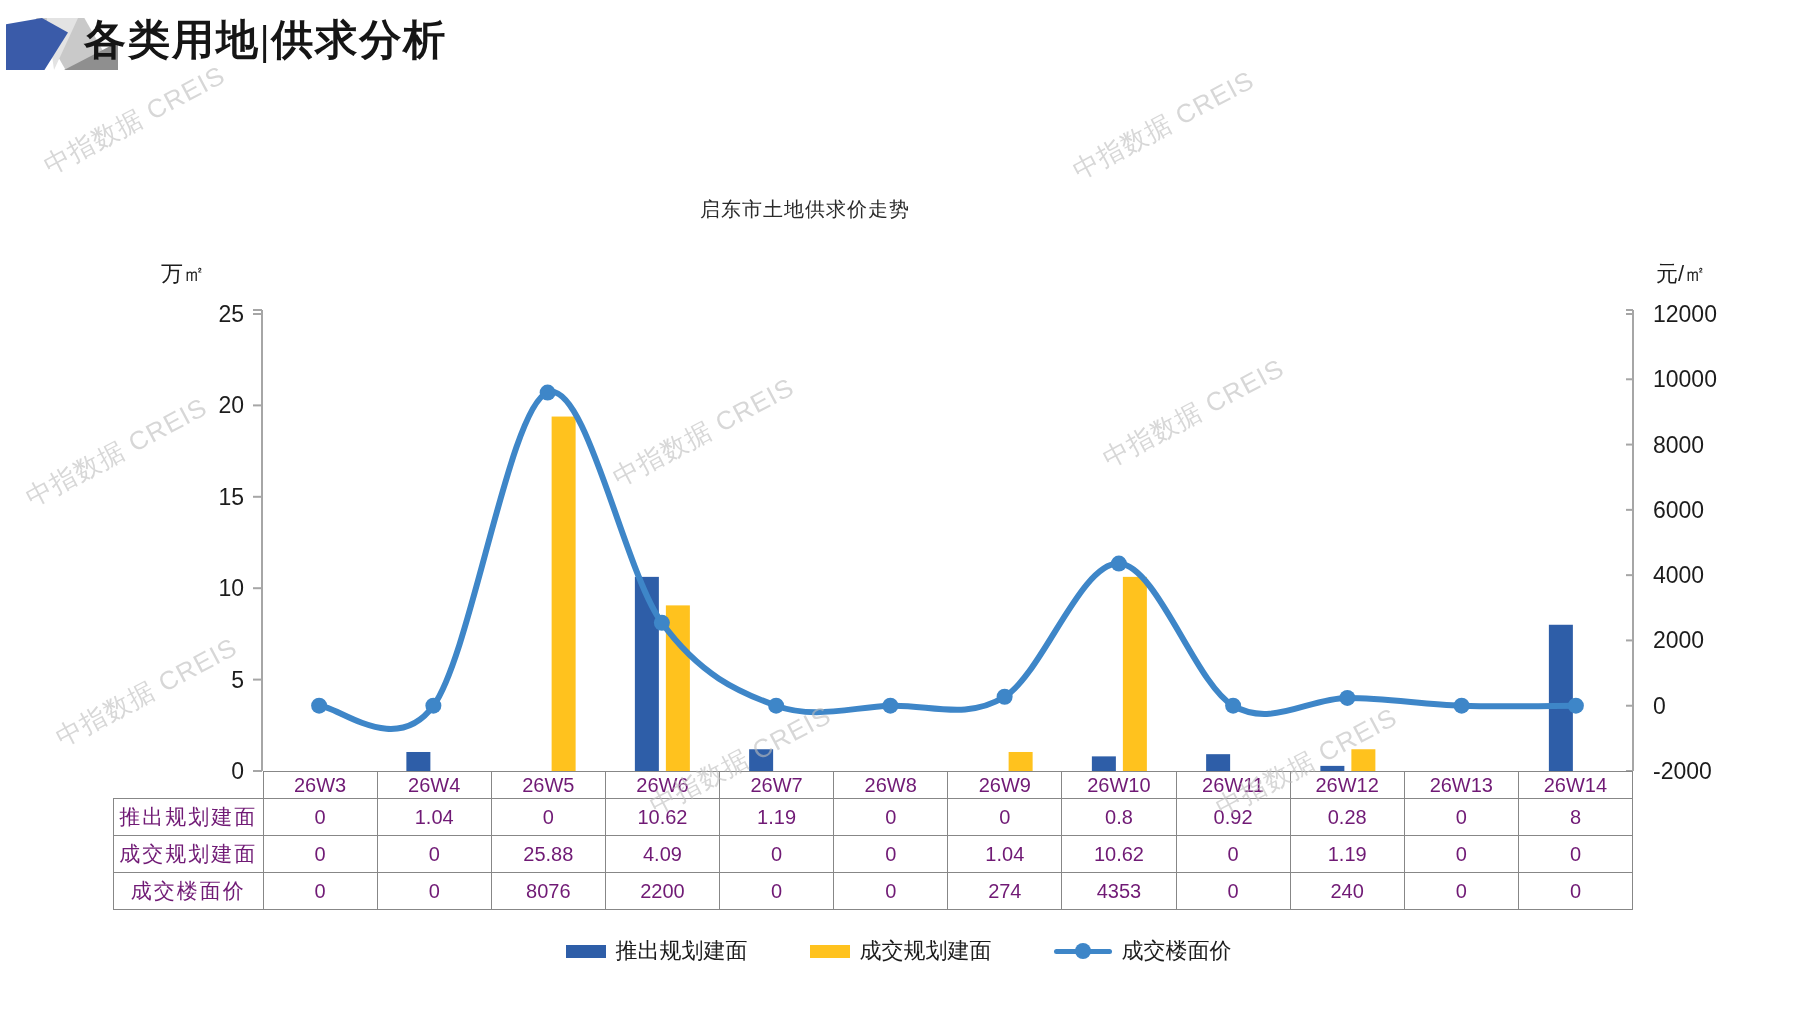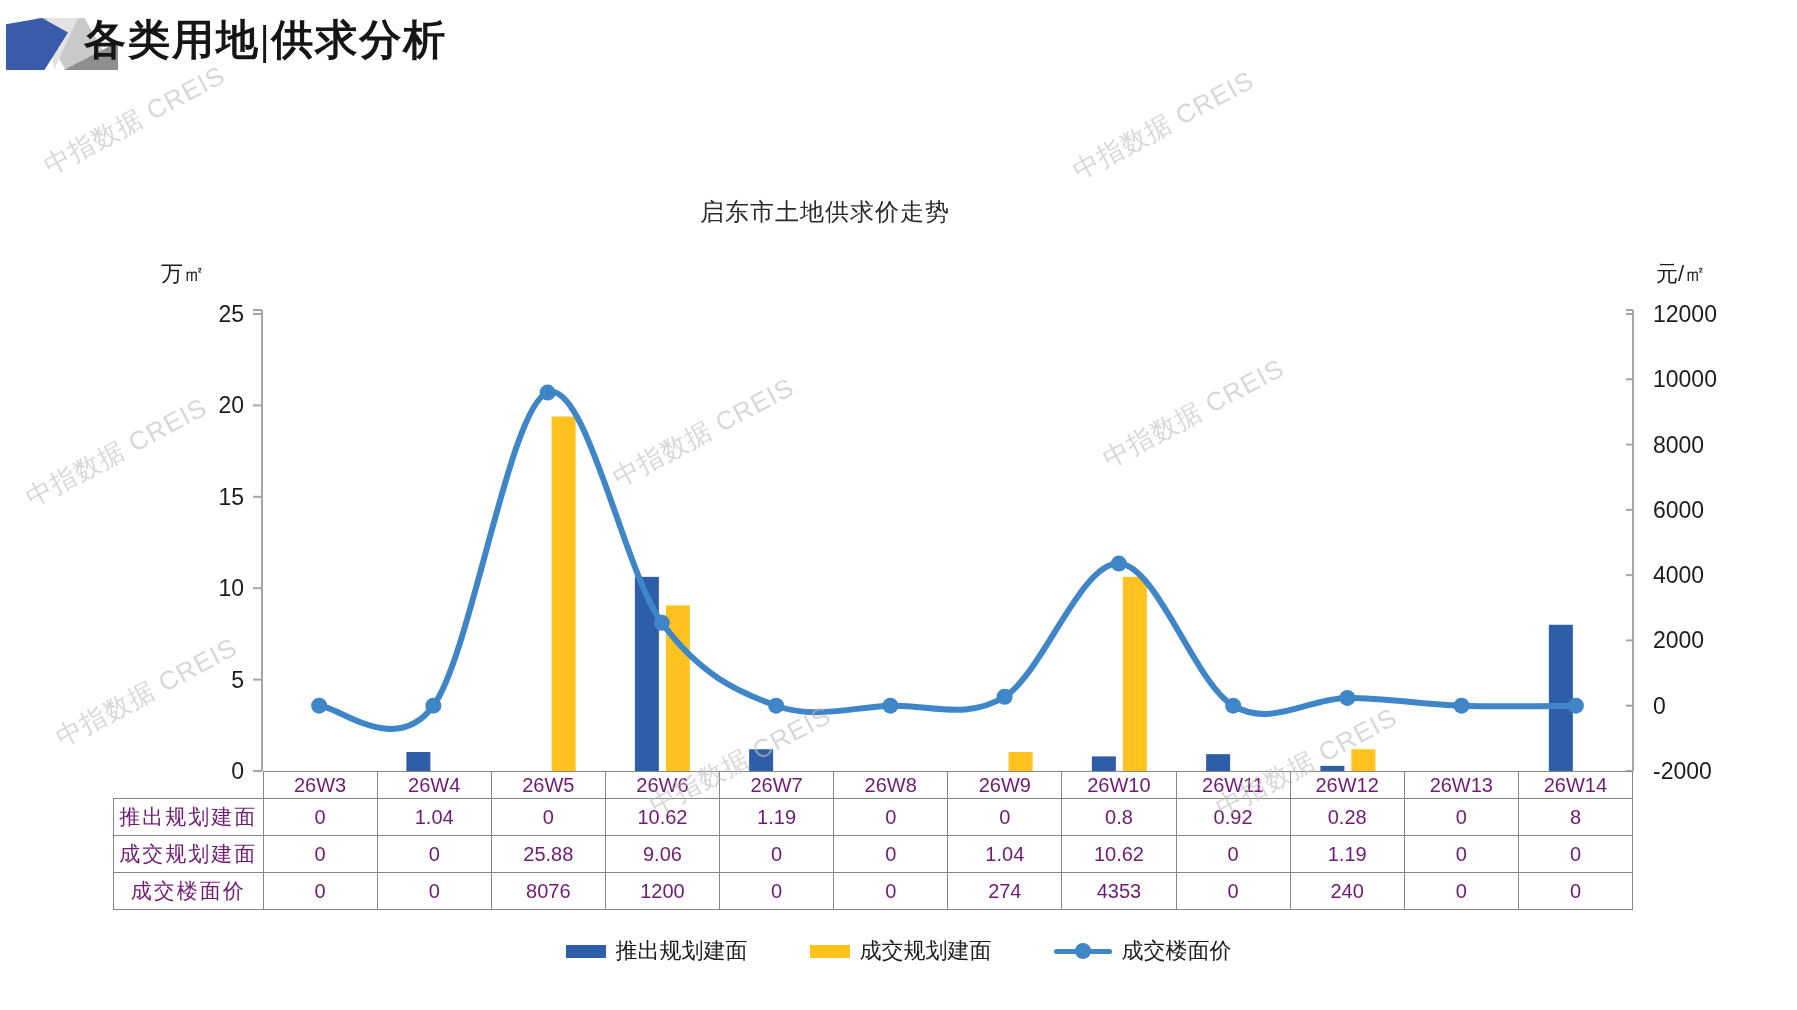--- a/index.html
+++ b/index.html
@@ -13,21 +13,21 @@
             clip-path:polygon(0 100%,100% 0,100% 100%);}
   .logo .g3{position:absolute;left:30px;top:2px;width:60px;height:52px;background:#e3e3e3;
             clip-path:polygon(18% 0,70% 0,30% 100%);}
   .logo .blue{position:absolute;left:0;top:2px;width:62px;height:52px;background:#3a5ba9;
             clip-path:polygon(0 12%,58% 0,100% 28%,62% 100%,0 100%);}
   .main-title{position:absolute;left:84px;top:12px;font-family:"Liberation Serif",serif;
             font-size:42px;font-weight:700;letter-spacing:2px;color:#151515;}
   .summary{position:absolute;left:64px;top:98px;width:1678px;font-family:"Liberation Serif",serif;
             font-size:23px;line-height:37px;color:#161616;}
   .chart-title{position:absolute;left:700px;top:196px;font-family:"Liberation Serif",serif;
-            font-size:24px;color:#2b2b2b;letter-spacing:1px;}
+            font-size:20px;color:#2b2b2b;letter-spacing:1px;}
   
   .watermark{position:absolute;color:#bdbdbd;opacity:.6;font-size:26px;letter-spacing:1px;
             transform:rotate(-28deg);transform-origin:0 50%;white-space:nowrap;z-index:9;pointer-events:none;}
   
   #chart-svg{position:absolute;left:0;top:0;z-index:1;}
   
   table.data-table{position:absolute;left:113px;top:771px;width:1520px;z-index:2;
             border-collapse:collapse;table-layout:fixed;}
   table.data-table td{border:1.5px solid #878787;text-align:center;vertical-align:middle;
             font-size:20px;color:#701a75;padding:0;height:36px;font-family:"Liberation Sans",sans-serif;}
@@ -153,36 +153,36 @@
           <td>0.92</td>
           <td>0.28</td>
           <td>0</td>
           <td>8</td>
         </tr>
         <tr>
           <td class="rowlabel">成交规划建面</td>
           <td>0</td>
           <td>0</td>
           <td>25.88</td>
-          <td>9.06</td>
+          <td>4.09</td>
           <td>0</td>
           <td>0</td>
           <td>1.04</td>
           <td>10.62</td>
           <td>0</td>
           <td>1.19</td>
           <td>0</td>
           <td>0</td>
         </tr>
         <tr>
           <td class="rowlabel">成交楼面价</td>
           <td>0</td>
           <td>0</td>
           <td>8076</td>
-          <td>1200</td>
+          <td>2200</td>
           <td>0</td>
           <td>0</td>
           <td>274</td>
           <td>4353</td>
           <td>0</td>
           <td>240</td>
           <td>0</td>
           <td>0</td>
         </tr>
       </tbody>

